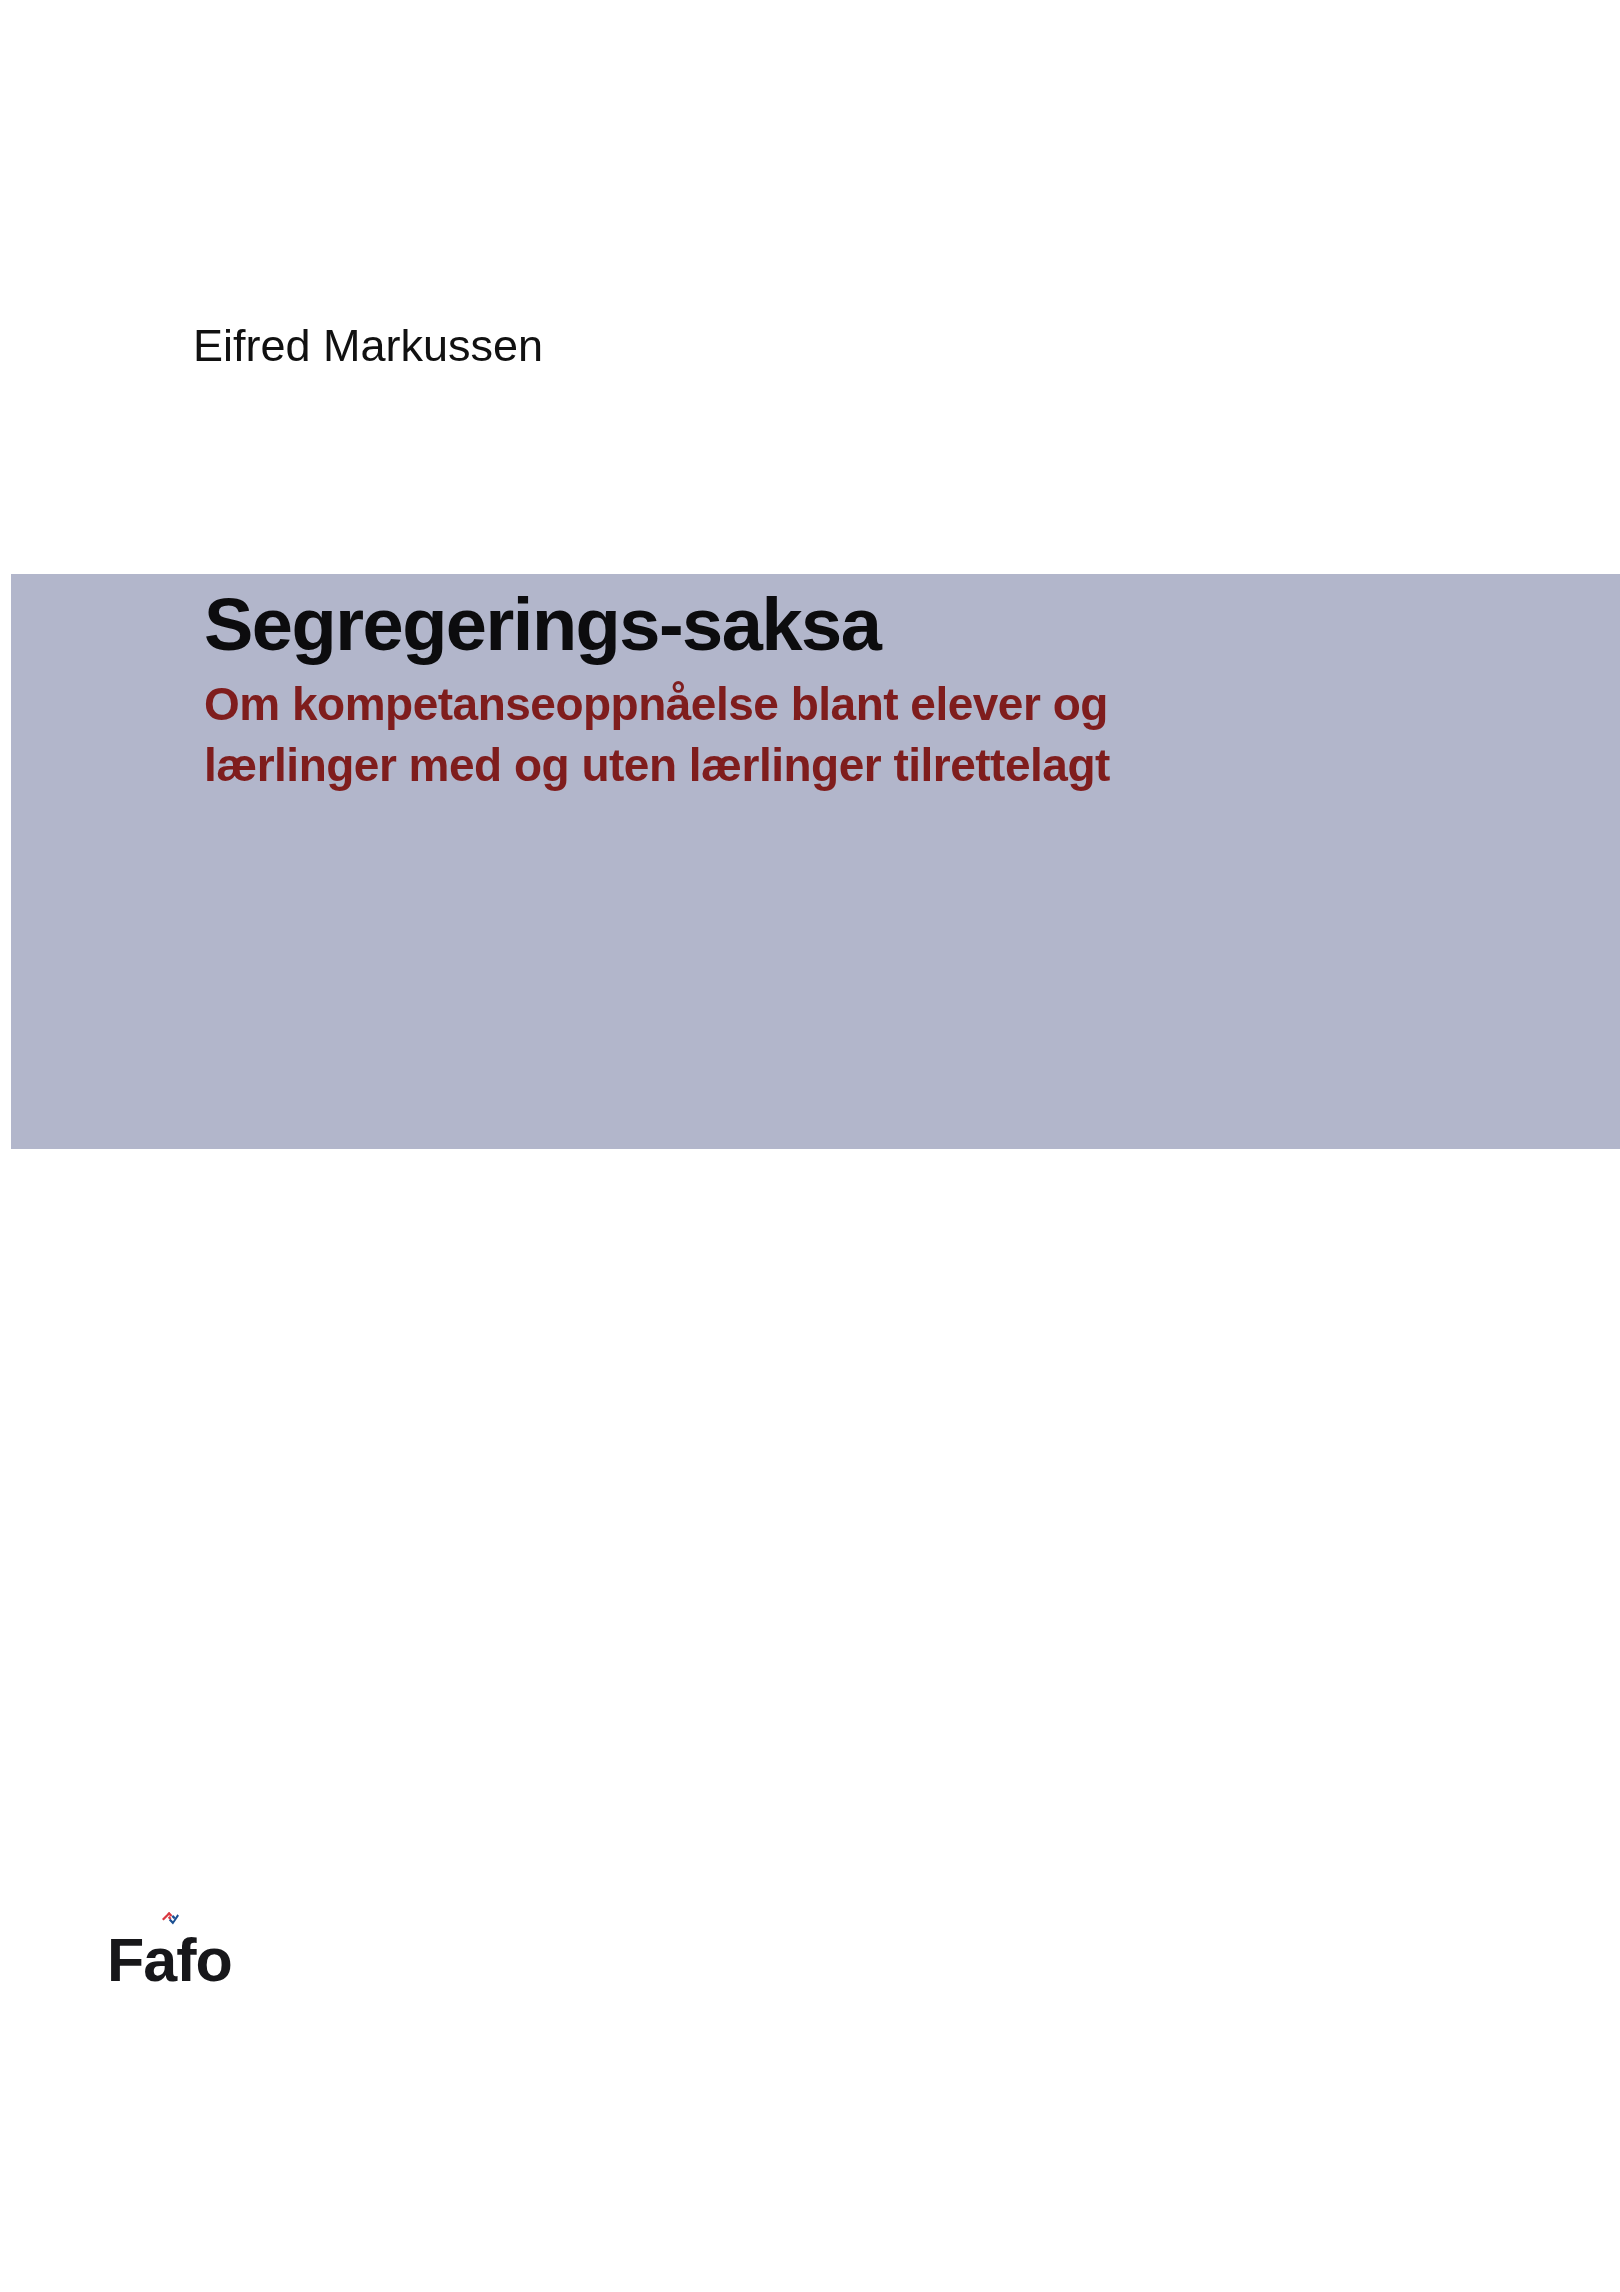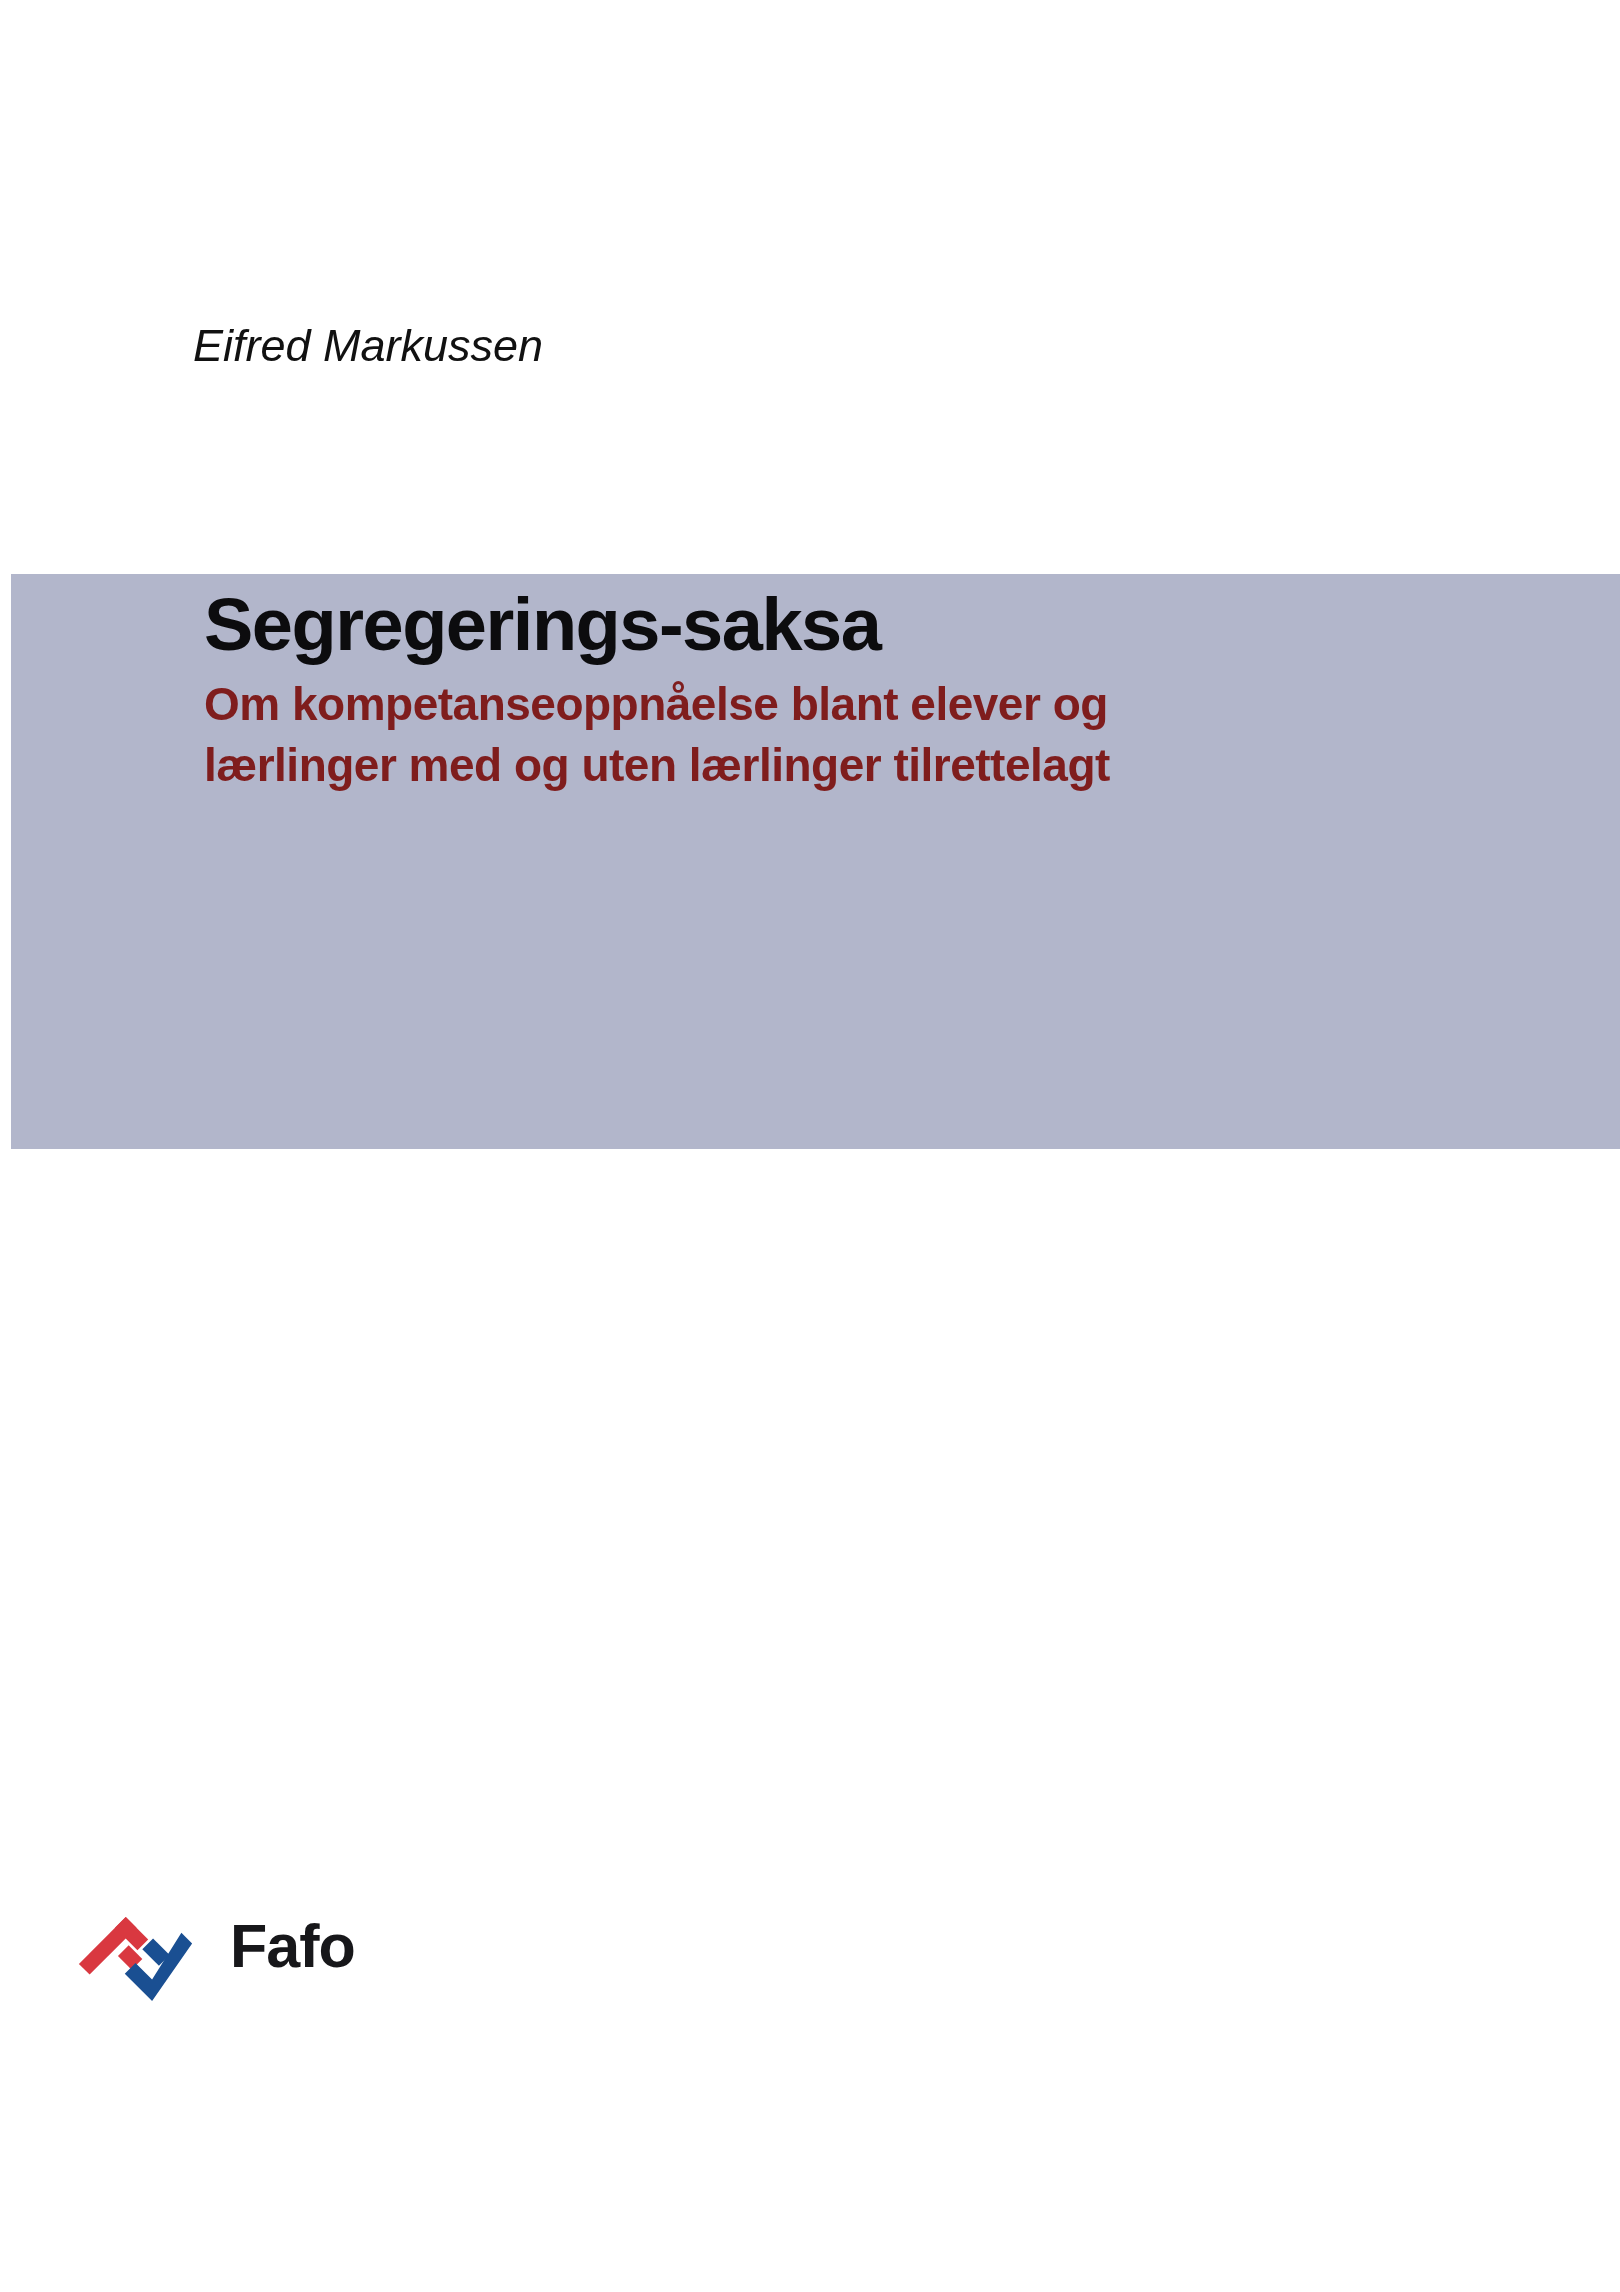--- a/index.html
+++ b/index.html
@@ -21,21 +21,20 @@
     color: var(--ink);
   }
   .author {
     position: absolute;
     left: 193px;
     top: 320px;
     font-size: 45px;
     font-weight: 400;
     letter-spacing: 0px;
     color: var(--ink);
-    font-style: italic;
   }
   .band {
     position: absolute;
     left: 0;
     top: 574px;
     width: 100%;
     height: 575px;
     background: var(--band);
     margin-left: 11px;
   }
@@ -57,21 +56,22 @@
     letter-spacing: -0.5px;
     line-height: 61px;
     color: #7f1d1d;
   }
   .logo {
     position: absolute;
     left: 74px;
     top: 1911px;
     height: 98px;
     display: flex;
-    align-items: flex-start;
+    align-items: flex-end;
+    flex-direction: column;
   }
   .logo-mark {
     width: 123px;
     height: 96px;
     display: block;
   }
   .logo-text {
     font-size: 61px;
     font-weight: 800;
     letter-spacing: -1px;

